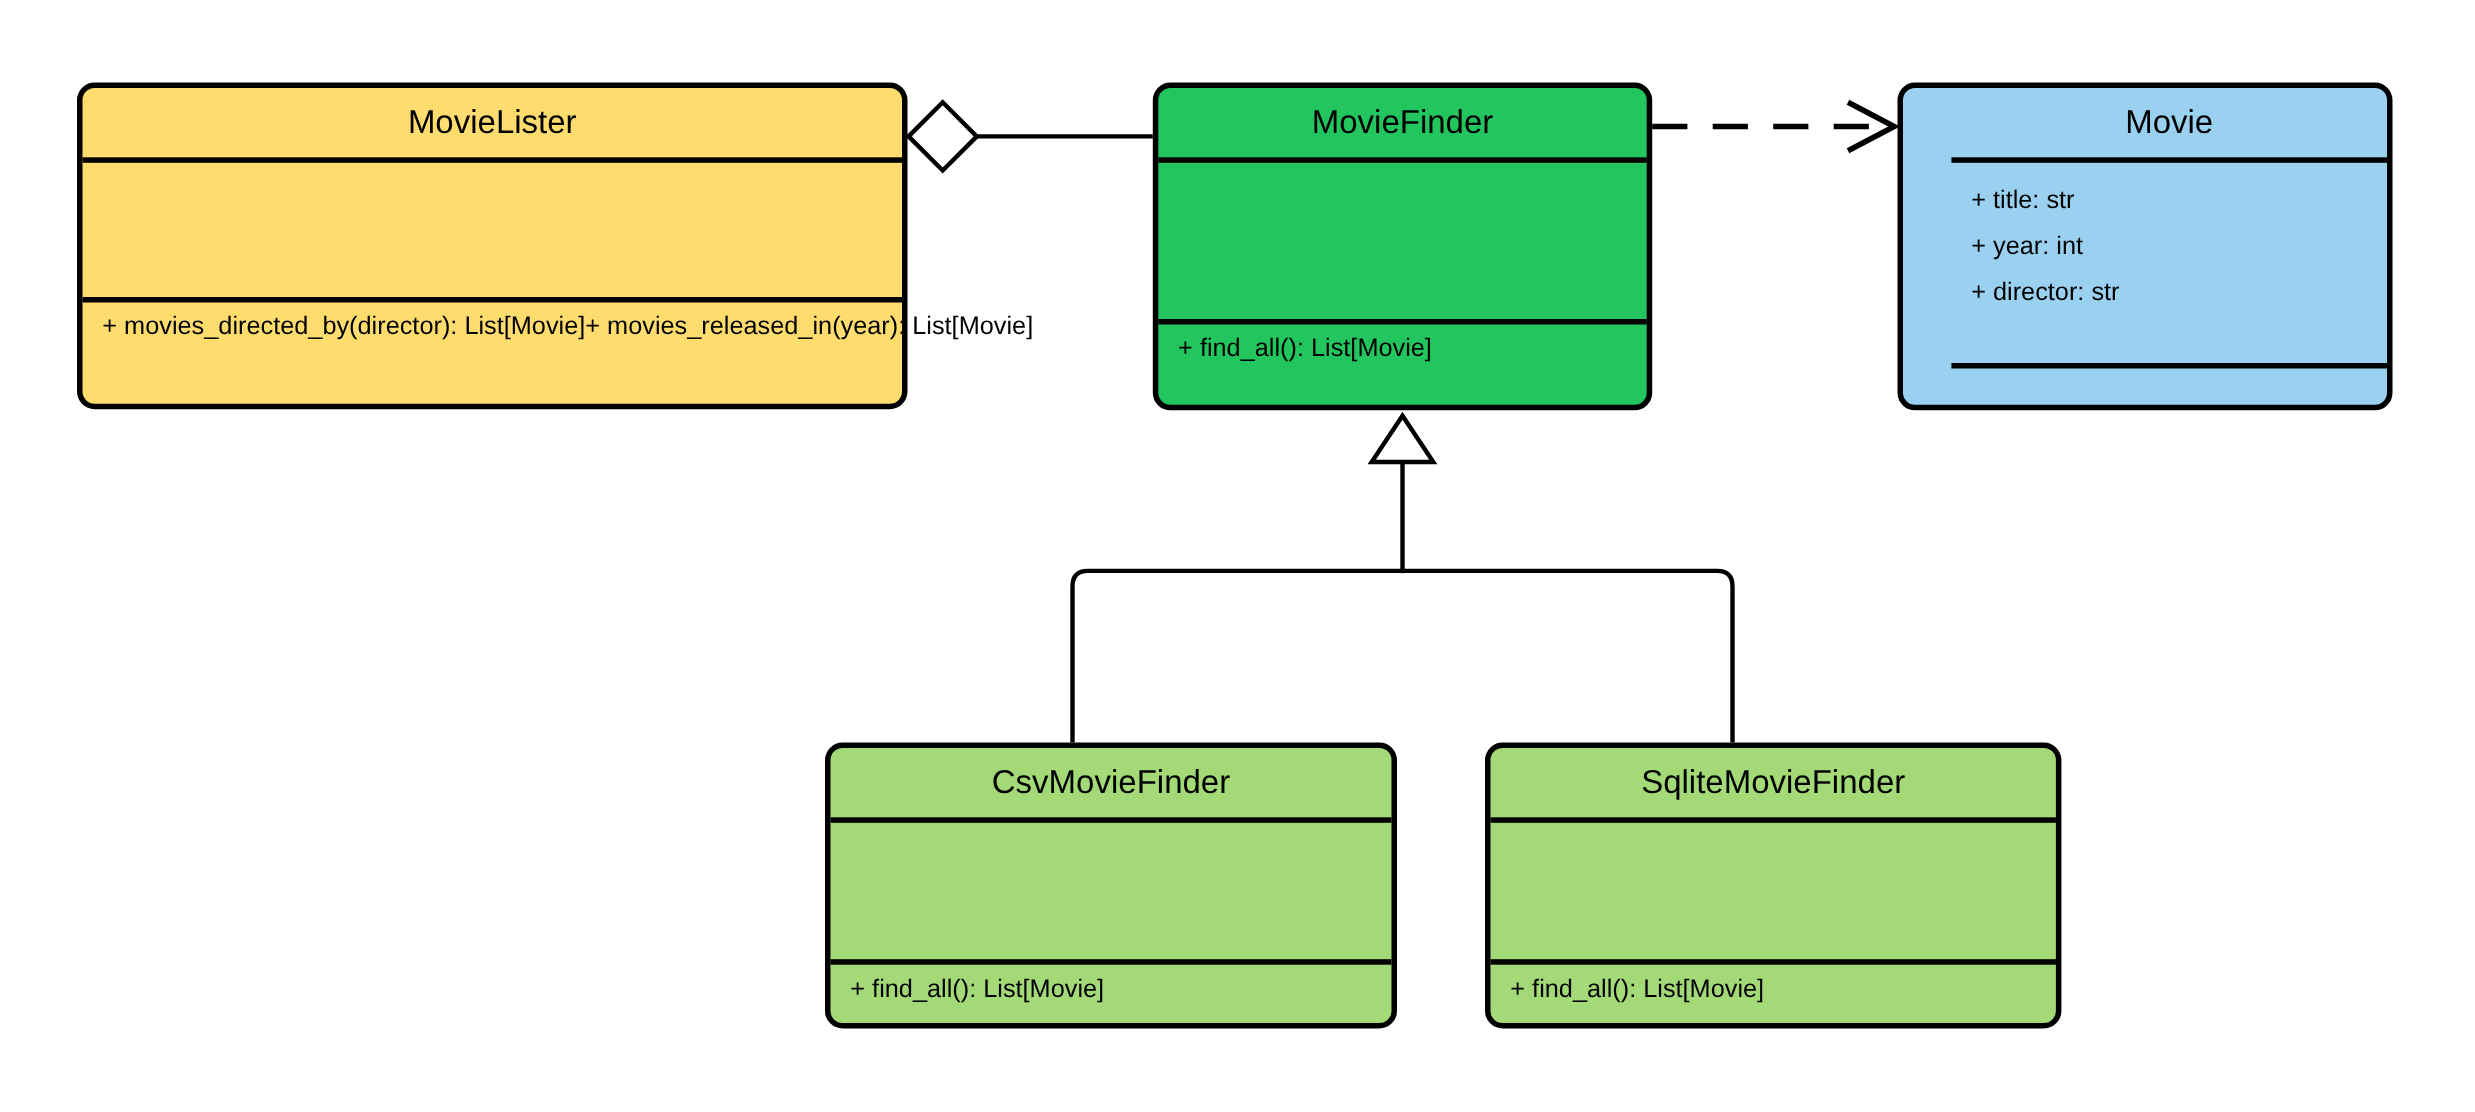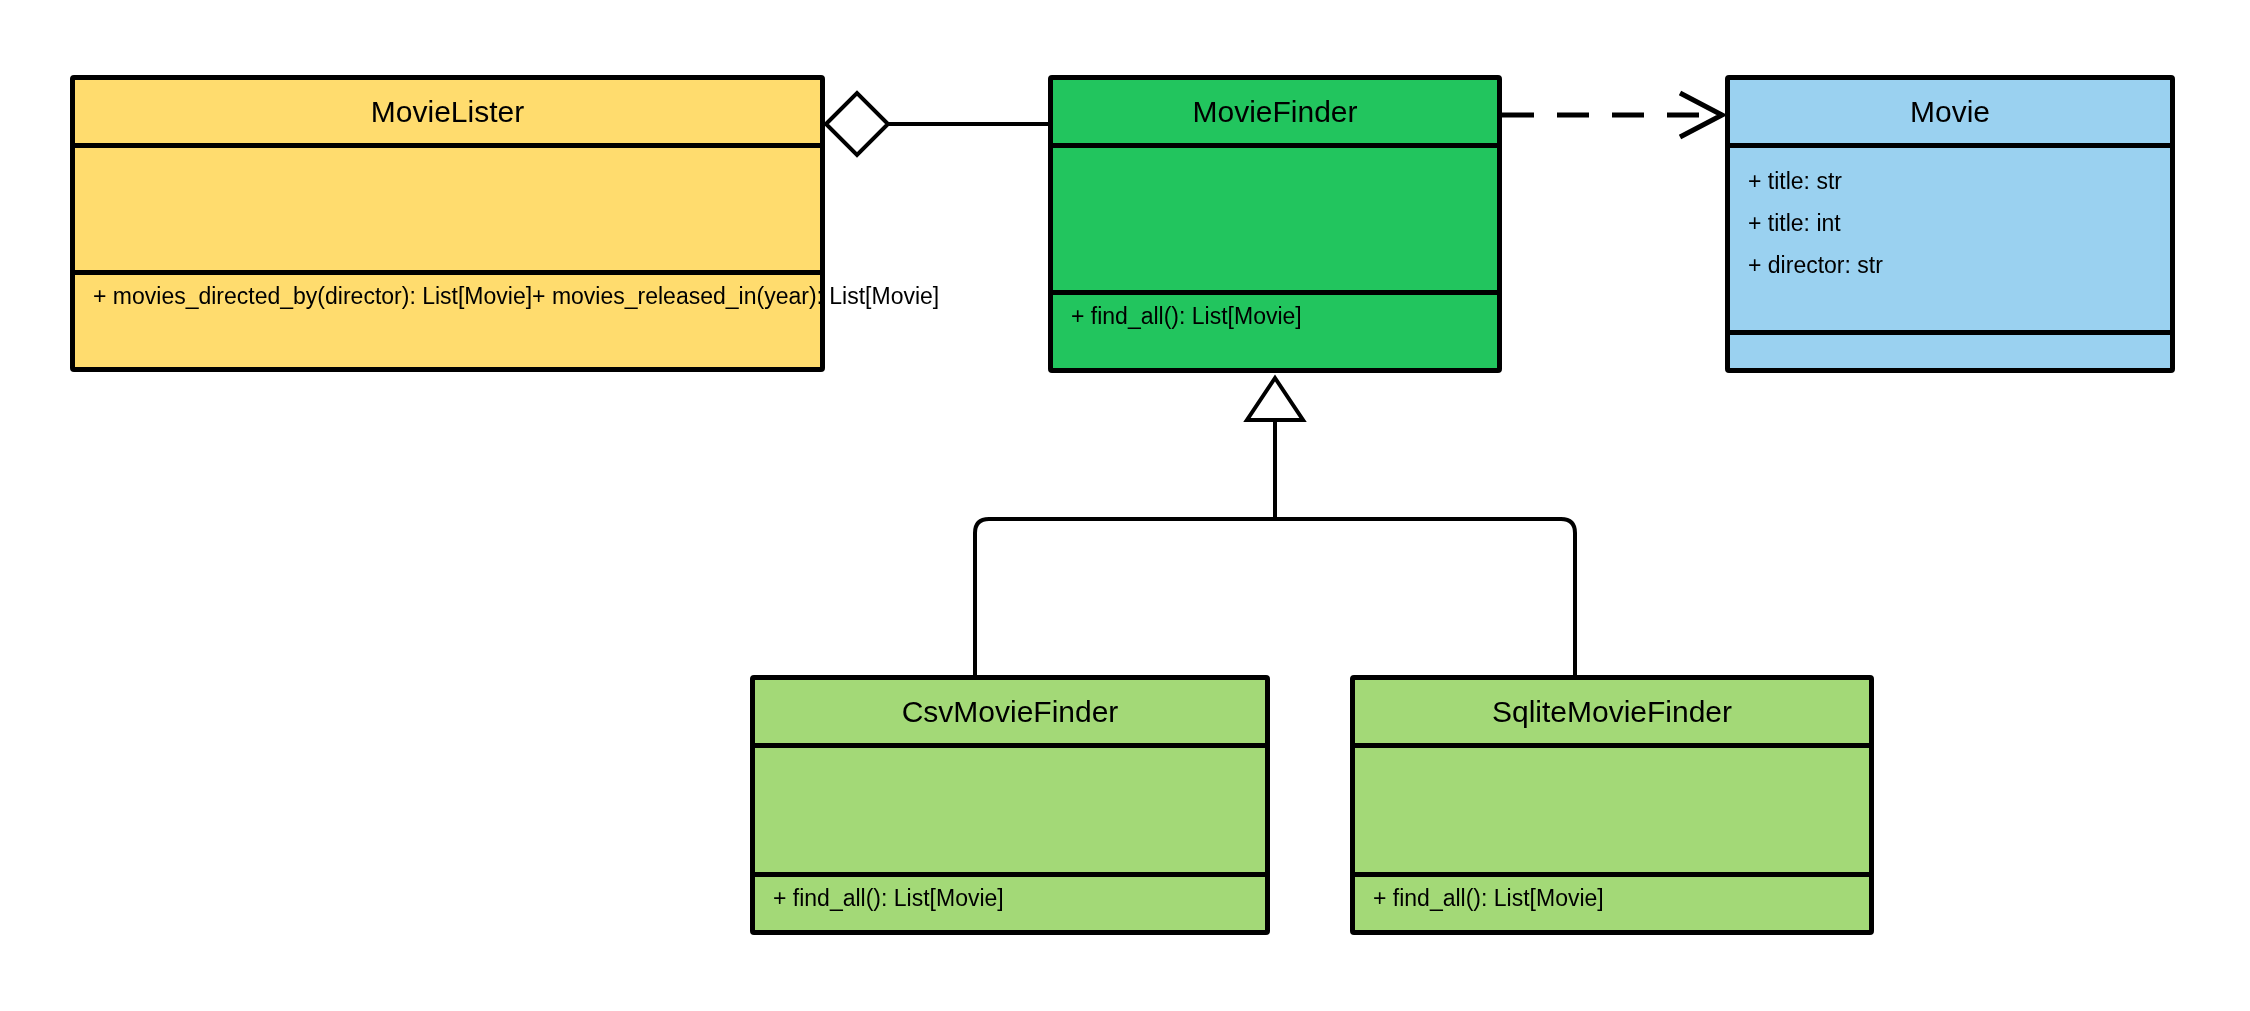--- a/index.html
+++ b/index.html
@@ -19,21 +19,21 @@
   #connectors {
     position: absolute;
     left: 0; top: 0;
     width: 2250px; height: 1011px;
     stroke: #000000;
   }
   .uml-class {
     position: absolute;
     box-sizing: border-box;
     border: 5px solid #000000;
-    border-radius: 4px;
+    border-radius: 16px;
     display: flex;
     flex-direction: column;
   }
   .sec-head {
     height: 63px;
     display: flex;
     align-items: center;
     justify-content: center;
     font-size: 30px;
     line-height: 30px;
@@ -56,21 +56,21 @@
   .member {
     font-size: 23px;
     line-height: 42px;
     white-space: nowrap;
   }
   
   .c-movielister { left: 70px;   top: 75px;  width: 755px; height: 297px; }
   .c-movielister .sec-attrs { height: 90px; }
   .c-moviefinder { left: 1048px; top: 75px;  width: 454px; height: 298px; }
   .c-moviefinder .sec-attrs { height: 110px; }
-  .c-movie       { left: 1725px; top: 75px;  width: 450px; height: 298px; }
+  .c-movie       { left: 1725px; top: 75px;  width: 450px; height: 298px; padding-left: 44px; }
   .c-movie .sec-attrs { height: 150px; }
   .c-csv         { left: 750px;  top: 675px; width: 520px; height: 260px; }
   .c-csv .sec-attrs { height: 92px; }
   .c-sqlite      { left: 1350px; top: 675px; width: 524px; height: 260px; }
   .c-sqlite .sec-attrs { height: 92px; }
 </style>
 </head>
 <body>
 
 <div id="canvas">
@@ -110,21 +110,21 @@
     <div class="sec-attrs"></div>
     <div class="sec-methods">
       <div class="member">+ find_all(): List[Movie]</div>
     </div>
   </div>
 
   <div class="uml-class c-movie" style="background-color: rgb(154, 209, 240);">
     <div class="sec-head">Movie</div>
     <div class="sec-attrs">
       <div class="member">+ title: str</div>
-      <div class="member">+ title: int</div>
+      <div class="member">+ year: int</div>
       <div class="member">+ director: str</div>
     </div>
     <div class="sec-methods"></div>
   </div>
 
   <div class="uml-class c-csv" style="background-color: rgb(163, 217, 119);">
     <div class="sec-head">CsvMovieFinder</div>
     <div class="sec-attrs"></div>
     <div class="sec-methods">
       <div class="member">+ find_all(): List[Movie]</div>

